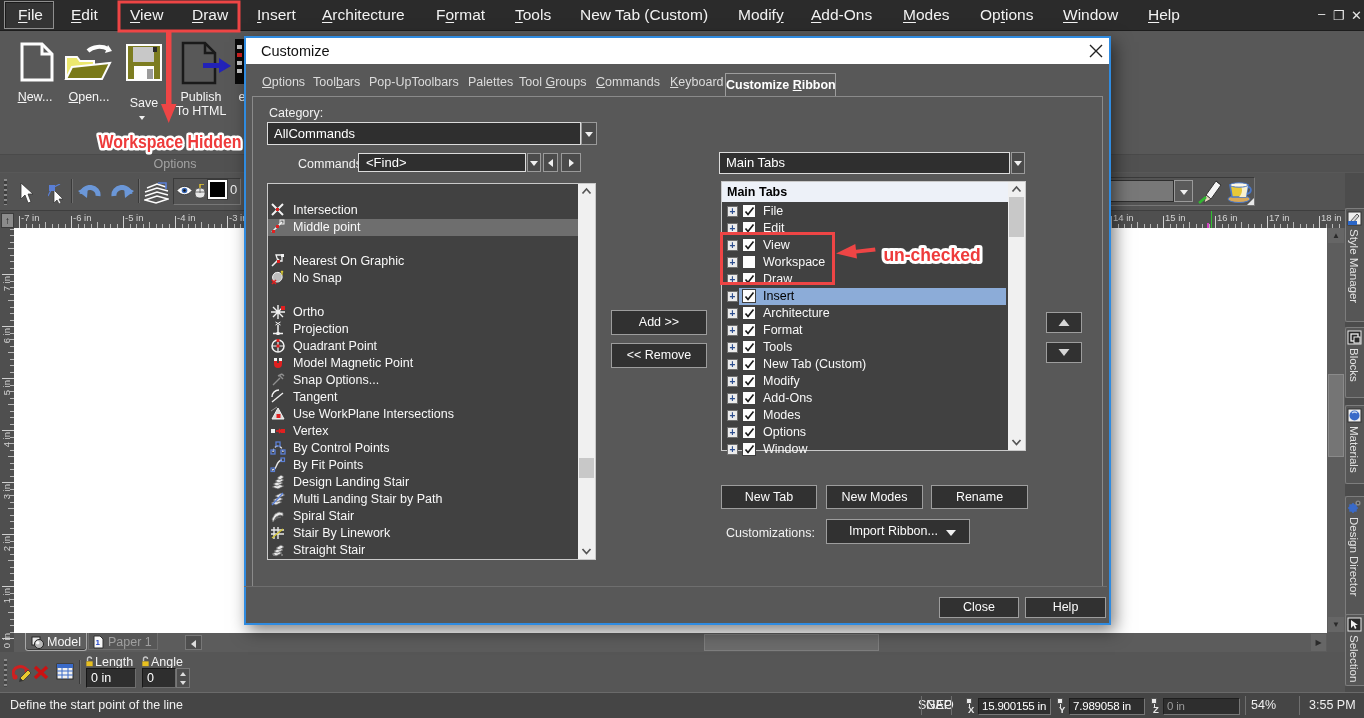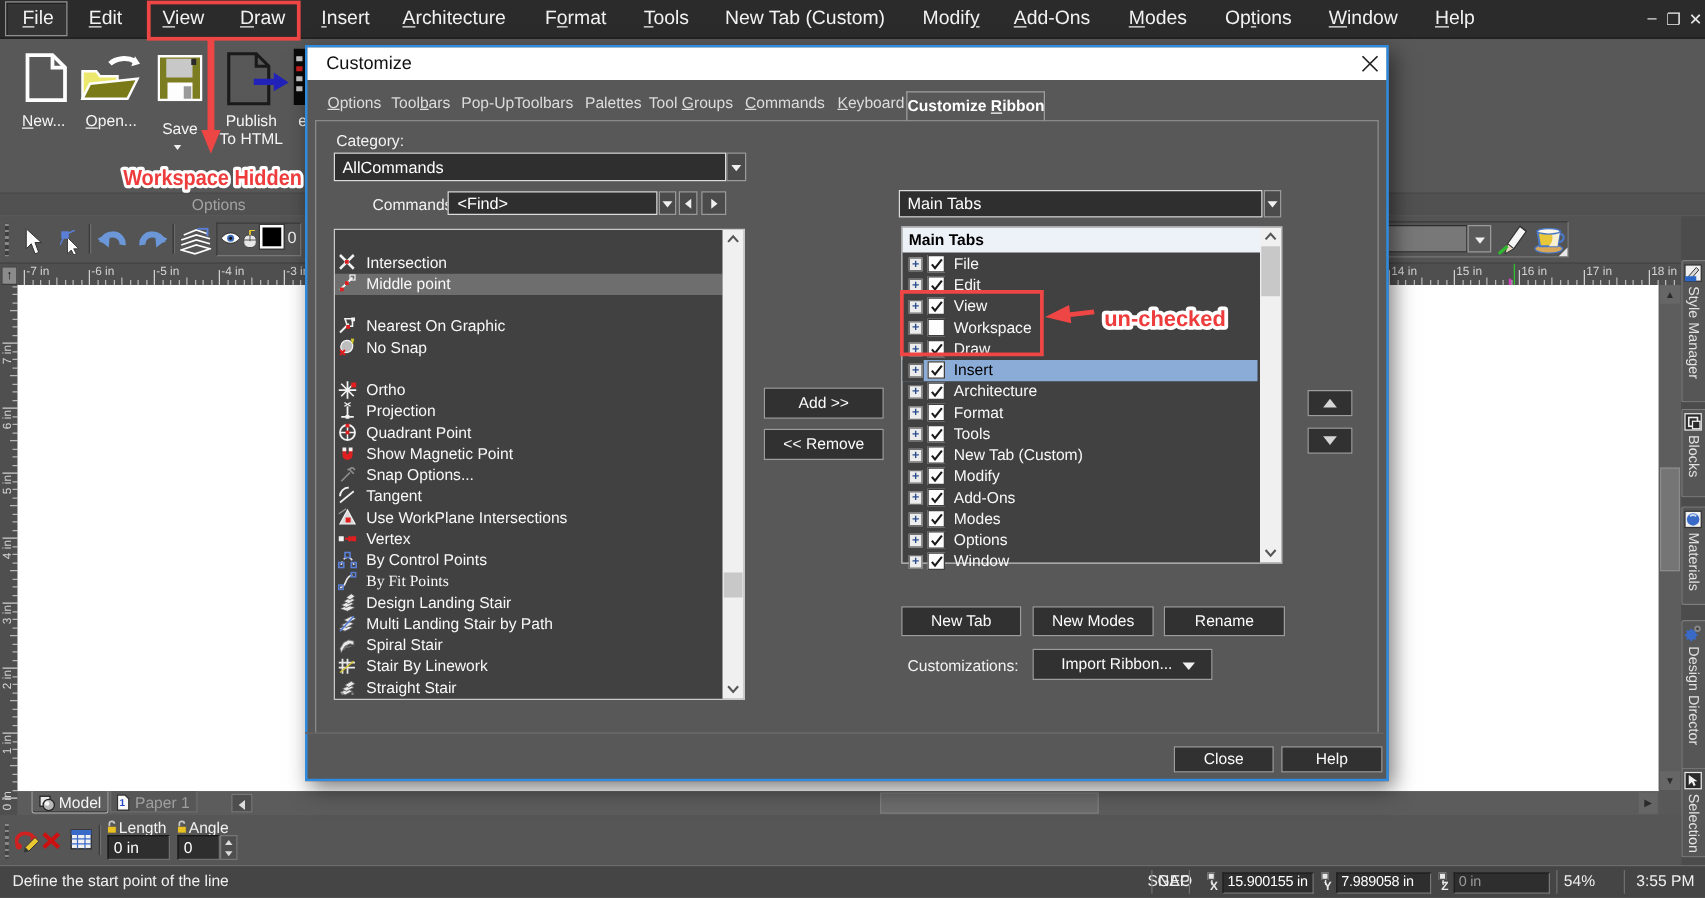--- a/index.html
+++ b/index.html
@@ -718,21 +718,21 @@
             <rect x="6.5" y="1" width="3" height="3" fill="#e02020"></rect>
           </svg>
           <span>Quadrant Point</span>
         </div>
 <div class="crow" style="top:171px;">
           <svg width="16" height="16" viewBox="0 0 16 16">
             <path d="M4 9 L4 4 L7 4 L7 8 L9 8 L9 4 L12 4 L12 9 A4 4 0 0 1 4 9 Z" fill="#e02020"></path>
             <rect x="4" y="3" width="3" height="3" fill="#f2f2f2"></rect>
             <rect x="9" y="3" width="3" height="3" fill="#f2f2f2"></rect>
           </svg>
-          <span>Show Magnetic Point</span>
+          <span>Model Magnetic Point</span>
         </div>
 <div class="crow" style="top:188px;">
           <svg width="16" height="16" viewBox="0 0 16 16">
             <path d="M3 13 L10 6 M9 3 L13 7 M8 4 L12 2 M12 2 L14 4" stroke="#8f8f8f" stroke-width="1.4" fill="none"></path>
           </svg>
           <span>Snap Options...</span>
         </div>
 <div class="crow" style="top:205px;">
           <svg width="16" height="16" viewBox="0 0 16 16">
             <path d="M2 13 L13 4" stroke="#f2f2f2" stroke-width="1.3"></path>
@@ -758,21 +758,21 @@
         </div>
 <div class="crow" style="top:256px;">
           <svg width="16" height="16" viewBox="0 0 16 16">
             <path d="M3 12 C4 4 12 4 13 12" fill="none" stroke="#e8e8e8" stroke-width="1.3" stroke-dasharray="3 2"></path>
             <rect x="1" y="10" width="4" height="4" fill="none" stroke="#5a7fd6" stroke-width="1.3"></rect>
             <rect x="11" y="10" width="4" height="4" fill="none" stroke="#5a7fd6" stroke-width="1.3"></rect>
             <rect x="6" y="2" width="4" height="4" fill="none" stroke="#5a7fd6" stroke-width="1.3"></rect>
           </svg>
           <span>By Control Points</span>
         </div>
-<div class="crow" style="top:273px;font-family:Liberation Serif, serif;">
+<div class="crow" style="top:273px;">
           <svg width="16" height="16" viewBox="0 0 16 16">
             <path d="M2 13 C8 13 5 4 12 3" fill="none" stroke="#e8e8e8" stroke-width="1.4"></path>
             <rect x="1" y="11" width="3.5" height="3.5" fill="none" stroke="#5a7fd6" stroke-width="1.2"></rect>
             <rect x="11" y="1" width="3.5" height="3.5" fill="none" stroke="#5a7fd6" stroke-width="1.2"></rect>
           </svg>
           <span>By Fit Points</span>
         </div>
 <div class="crow" style="top:290px;">
           <svg width="16" height="16" viewBox="0 0 16 16">
             <g fill="#e8e8e8" stroke="#555" stroke-width="0.7">

